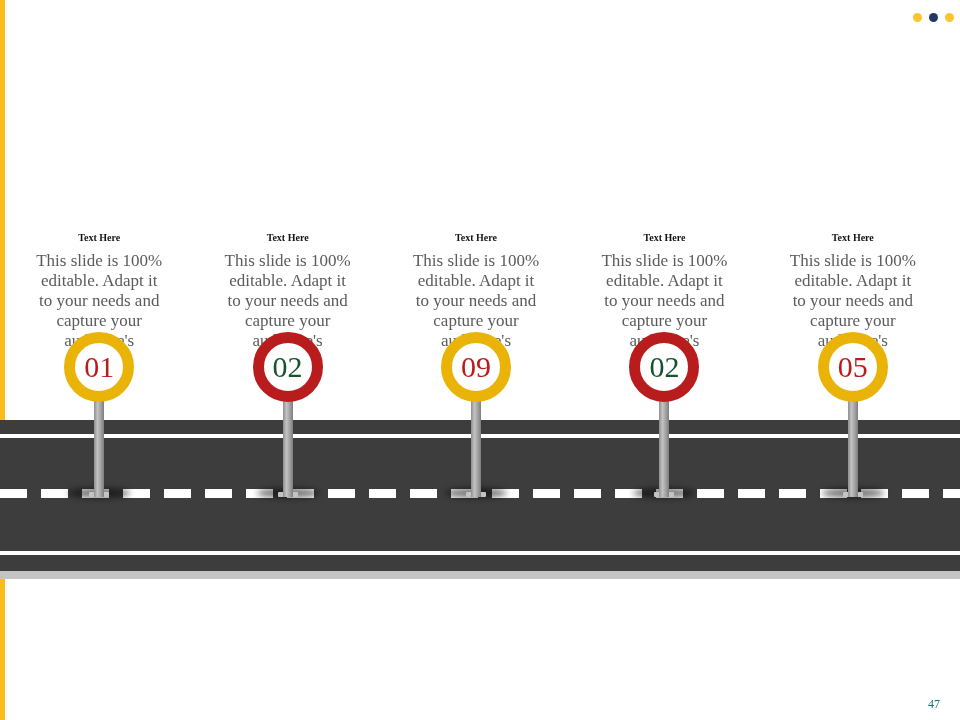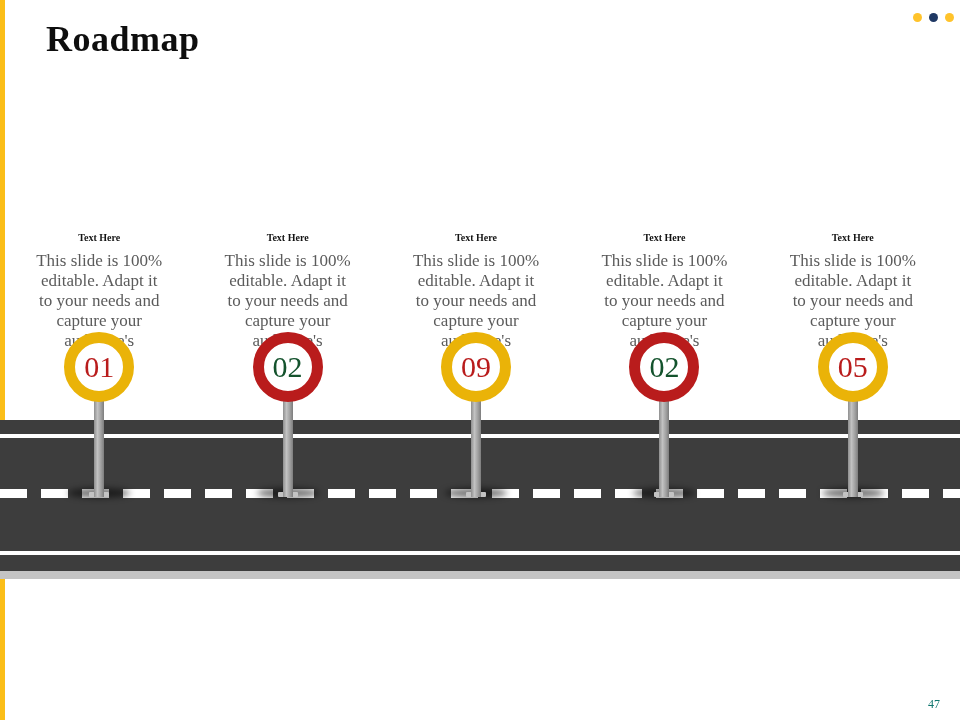--- a/index.html
+++ b/index.html
@@ -85,21 +85,20 @@
     font-size:12px;color:#0f766e;z-index:3;
   }
 </style>
 </head>
 <body>
 
 <div class="slide">
 
   <div class="accent-bar"></div>
 
-  <h1 class="title">Roadmap</h1>
 
   <div class="dots">
     <span class="dot yellow"></span>
     <span class="dot navy"></span>
     <span class="dot yellow"></span>
   </div>
 
   <div class="road">
     <div class="road-line-top"></div>
     <div class="road-dash"></div>

